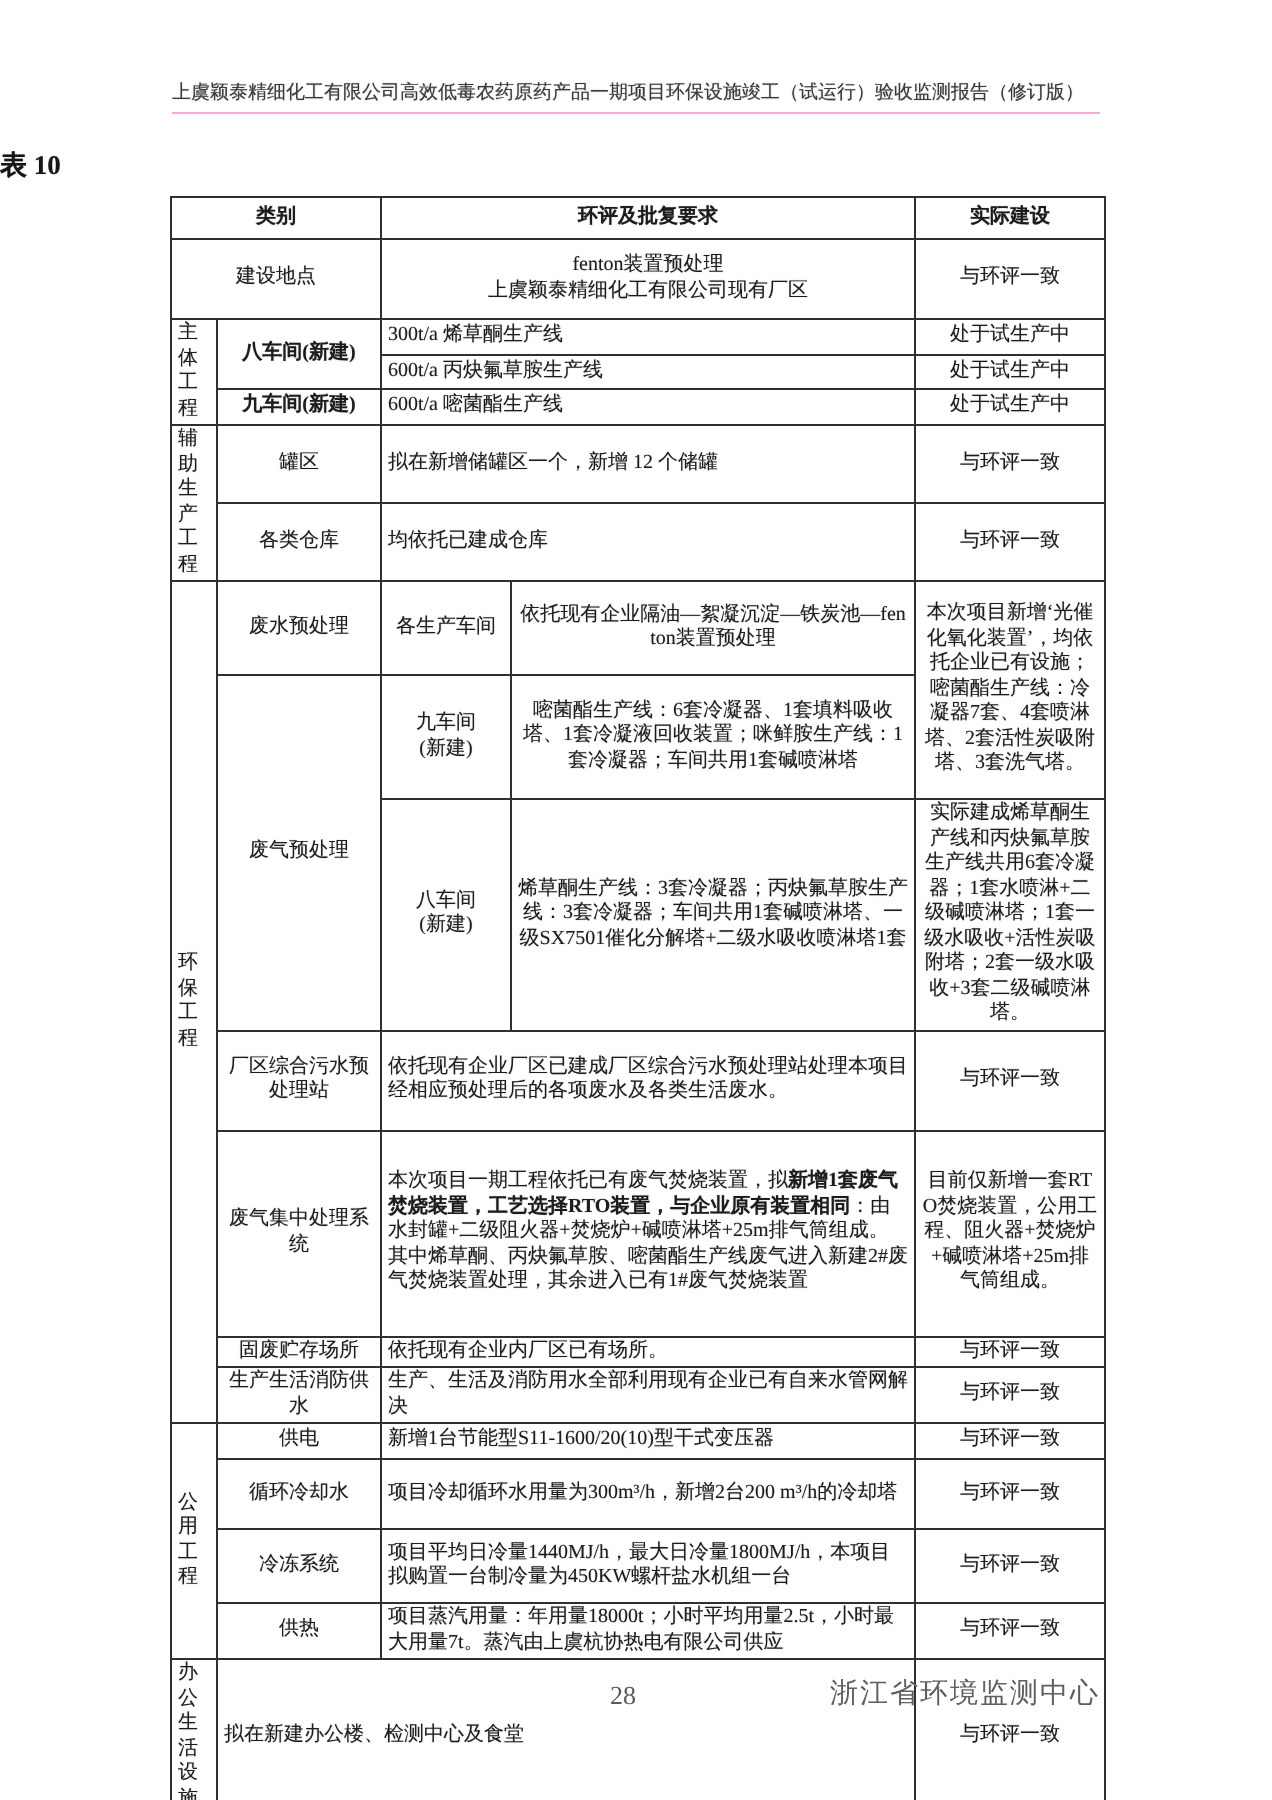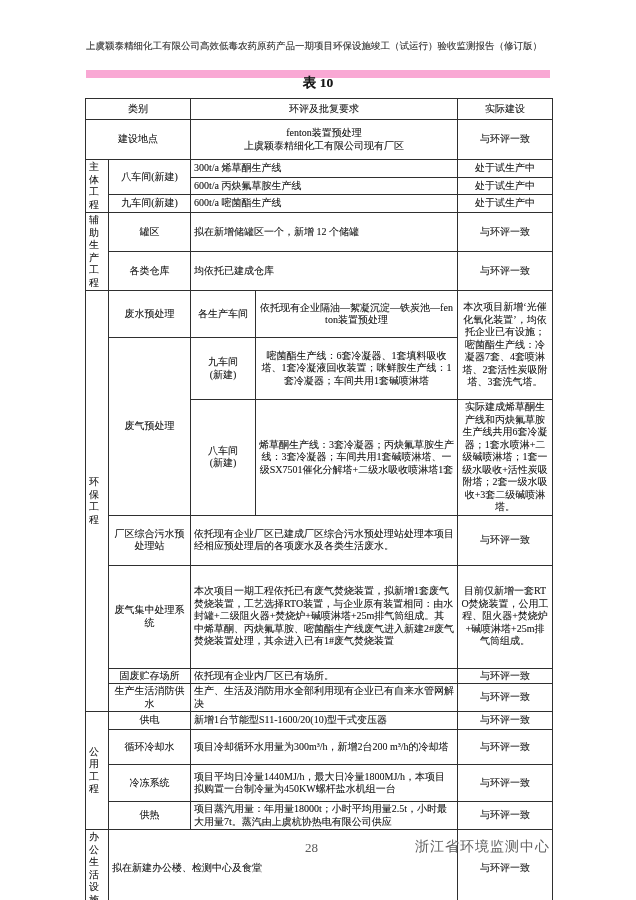--- a/index.html
+++ b/index.html
@@ -1,28 +1,28 @@
 <!DOCTYPE html>
 <html><head>
 <meta charset="utf-8">
 <style>
   html,body{margin:0;padding:0;background:#e8e8e8;}
   .page{position:relative;width:636px;height:900px;background:#ffffff;margin:0 auto;
         font-family:"Liberation Serif","DejaVu Serif",serif;color:#1c1c1c;overflow:hidden;}
   .doc-header{position:absolute;left:86px;top:40px;width:464px;font-size:9.5px;color:#3a3a3a;
-        white-space:nowrap;overflow:hidden;border-bottom:8px solid #f9a8d4;padding-bottom:17px;
+        white-space:nowrap;overflow:hidden;border-bottom:1px solid #f9a8d4;padding-bottom:3px;
         text-shadow:0 0 .6px rgba(70,70,70,.55);}
   .doc-title{position:absolute;left:0;top:74px;width:636px;display:flex;justify-content:center;
-        gap:42px;font-size:13.5px;font-weight:bold;color:#161616;text-shadow:0 0 .5px rgba(40,40,40,.5);}
+        gap:42px;font-size:13.5px;font-weight:bold;color:#161616;text-shadow:0 0 .5px rgba(40,40,40,.5);flex-direction:column;}
   table.t{position:absolute;left:85px;top:98px;width:467px;border-collapse:collapse;table-layout:fixed;
         text-shadow:0 0 .6px rgba(70,70,70,.45);}
   table.t td{border:1px solid #2f2f2f;font-size:10px;line-height:12.5px;padding:1px 3px;
         vertical-align:middle;color:#1c1c1c;word-break:break-all;overflow:hidden;}
   .c{text-align:center;}
-  .b{font-weight:normal;}
+  .b{font-weight:bold;}
   .grp{text-align:left;padding:1px 1px;}
   .thick-top td{border-top:2px solid #242424;}
   tr.h21{height:21px}tr.h40{height:40px}tr.h13{height:13px}tr.h14{height:14px}tr.h19{height:19px}
   tr.h47{height:47px}tr.h62{height:62px}tr.h113{height:113px}tr.h50{height:50px}tr.h103{height:103px}
   tr.h15{height:15px}tr.h22{height:22px}tr.h18{height:18px}tr.h35{height:35px}tr.h37{height:37px}
   tr.h27{height:27px}tr.h33{height:33px}
   .ln{display:block;}
   .footer-page{position:absolute;left:305px;top:840px;font-size:13px;color:#5a5a5a;}
   .footer-right{position:absolute;right:86px;top:838px;font-size:14px;color:#5f5f5f;letter-spacing:1px;}
 </style>

